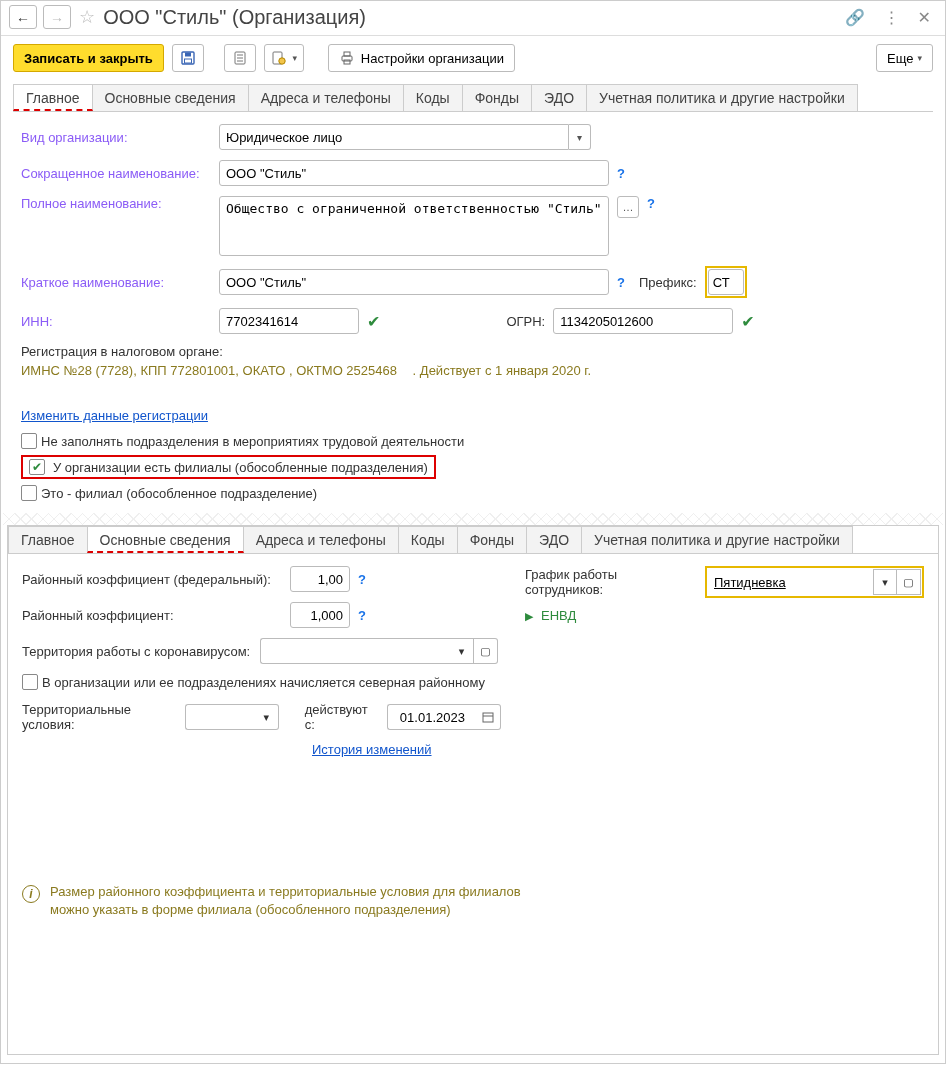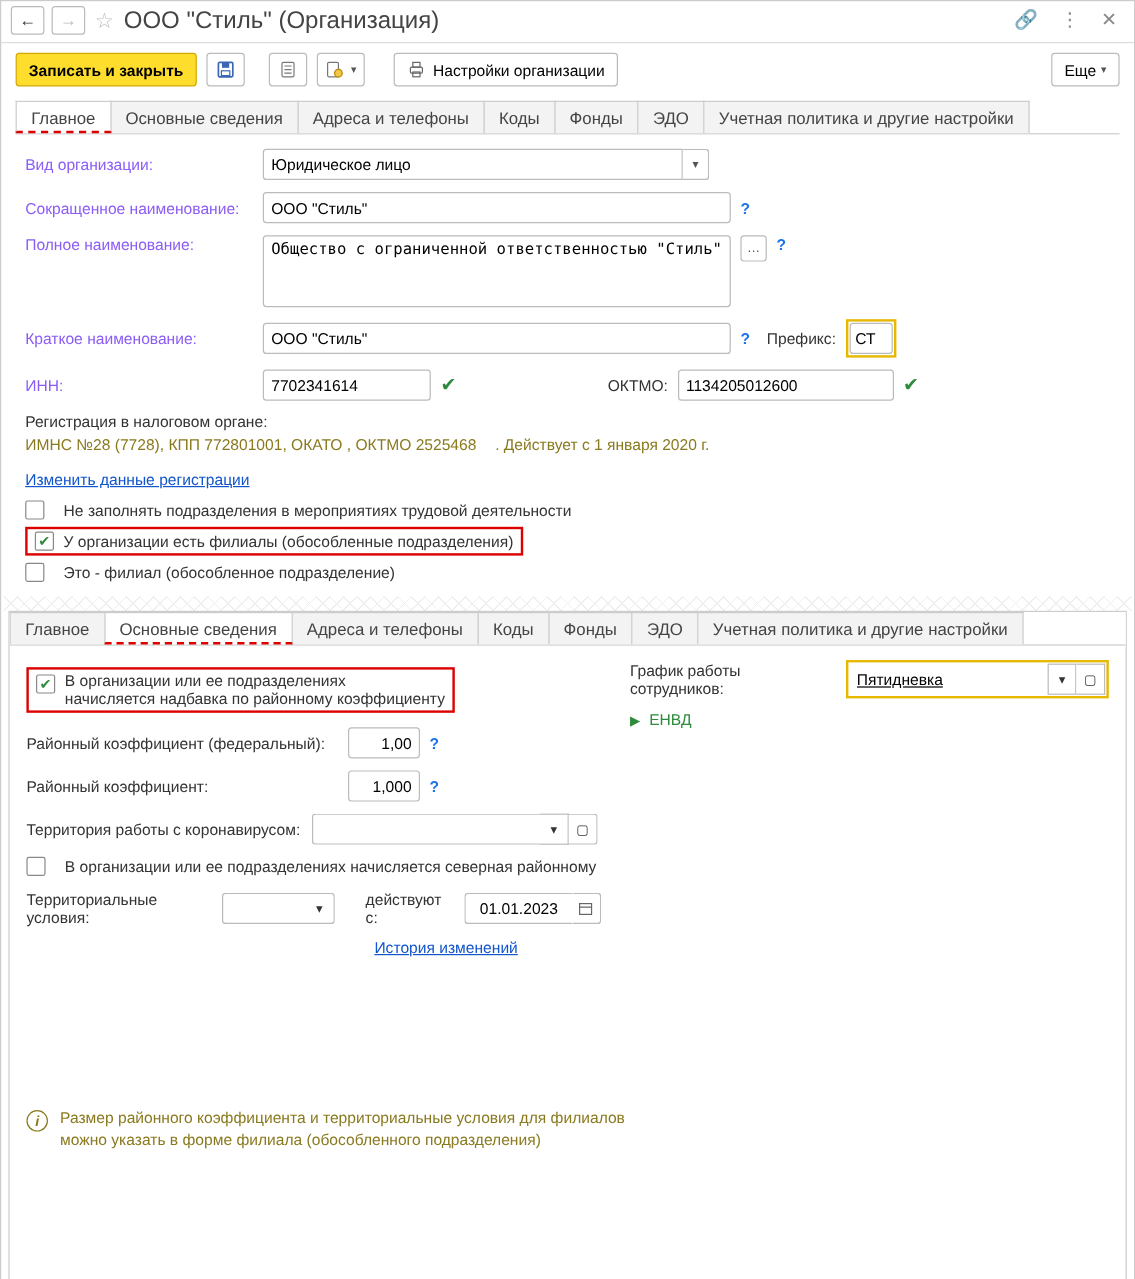--- a/index.html
+++ b/index.html
@@ -68,21 +68,21 @@
   .dd-btn { width:22px; height:26px; border:1px solid #bbb; border-left:none;
             border-radius:0 3px 3px 0; display:inline-flex; align-items:center;
             justify-content:center; background:#fff; cursor:pointer; font-size:10px; color:#555;}
   .inline-btn { width:22px; height:26px; border:1px solid #bbb; border-radius:3px;
                 display:inline-flex; align-items:center; justify-content:center;
                 background:#fff; cursor:pointer; font-size:11px; color:#555; }
   .help { color:#1a73e8; cursor:pointer; font-weight:bold; }
   .check-ok { color:#2e8b3d; font-size:16px; }
   .olive { color: #8a7a1f; }
   .link { color: #1155cc; text-decoration: underline; cursor: pointer; }
-  .chkrow { display:flex; align-items:center; gap:16px; margin: 6px 0; }
+  .chkrow { display:flex; align-items:center; gap:4px; margin: 6px 0; }
   .chk {
     width:16px; height:16px; border:1px solid #888; border-radius:2px;
     display:inline-flex; align-items:center; justify-content:center;
     font-size:12px; color:#2e8b3d; cursor:pointer; background:#fff;
   }
   .chk.checked::after { content:"✔"; }
   .red-frame { border: 2px solid #d00; padding: 2px 6px; display:inline-flex; align-items:center; gap:8px;}
   .yellow-frame { border: 2px solid #e6b800; padding: 1px; display:inline-flex; }
   .prefix-box { width:36px; height:26px; border:1px solid #bbb; border-radius:3px;
                 text-align:left; padding:2px 4px; font-size:13px; }
@@ -210,27 +210,27 @@
       <span class="yellow-frame">
         <input class="prefix-box" value="СТ" style="">
       </span>
     </div>
 
     <div class="row">
       <div class="lbl">ИНН:</div>
       <input class="input w140" value="7702341614" style="">
       <span class="check-ok">✔</span>
       <span style="width:110px;"></span>
-      <span>ОКТМО:</span>
+      <span>ОГРН:</span>
       <input class="input" style="width: 180px;" value="1134205012600">
       <span class="check-ok">✔</span>
     </div>
 
     <div style="margin:4px 0 4px 0;">Регистрация в налоговом органе:</div>
-    <div class="olive" style="margin-bottom:14px;">
+    <div class="olive" style="margin-bottom:30px;">
       <span>ИМНС №28 (7728), КПП 772801001, ОКАТО , ОКТМО 2525468</span>
       <span style="margin-left:12px;">. Действует с 1 января 2020 г.</span>
     </div>
 
     <div style="margin-bottom:10px;">
       <span class="link">Изменить данные регистрации</span>
     </div>
 
     <div class="chkrow">
       <span class="chk"></span>
@@ -258,29 +258,20 @@
       <div class="tab active underline-red">Основные сведения</div>
       <div class="tab">Адреса и телефоны</div>
       <div class="tab">Коды</div>
       <div class="tab">Фонды</div>
       <div class="tab">ЭДО</div>
       <div class="tab">Учетная политика и другие настройки</div>
     </div>
 
     <div class="panel2-body">
       <div class="col-left">
-        <div class="chkrow" style="margin-bottom:12px;">
-          <span class="red-frame" style="align-items:flex-start;">
-            <span class="chk checked" style="margin-top:2px;"></span>
-            <span>
-              <span>В организации или ее подразделениях</span><br>
-              <span>начисляется надбавка по районному коэффициенту</span>
-            </span>
-          </span>
-        </div>
 
         <div class="row">
           <div style="width:260px;">Районный коэффициент (федеральный):</div>
           <input class="input w60" value="1,00" style="">
           <span class="help">?</span>
         </div>
 
         <div class="row">
           <div style="width:260px;">Районный коэффициент:</div>
           <input class="input w60" value="1,000" style="">

